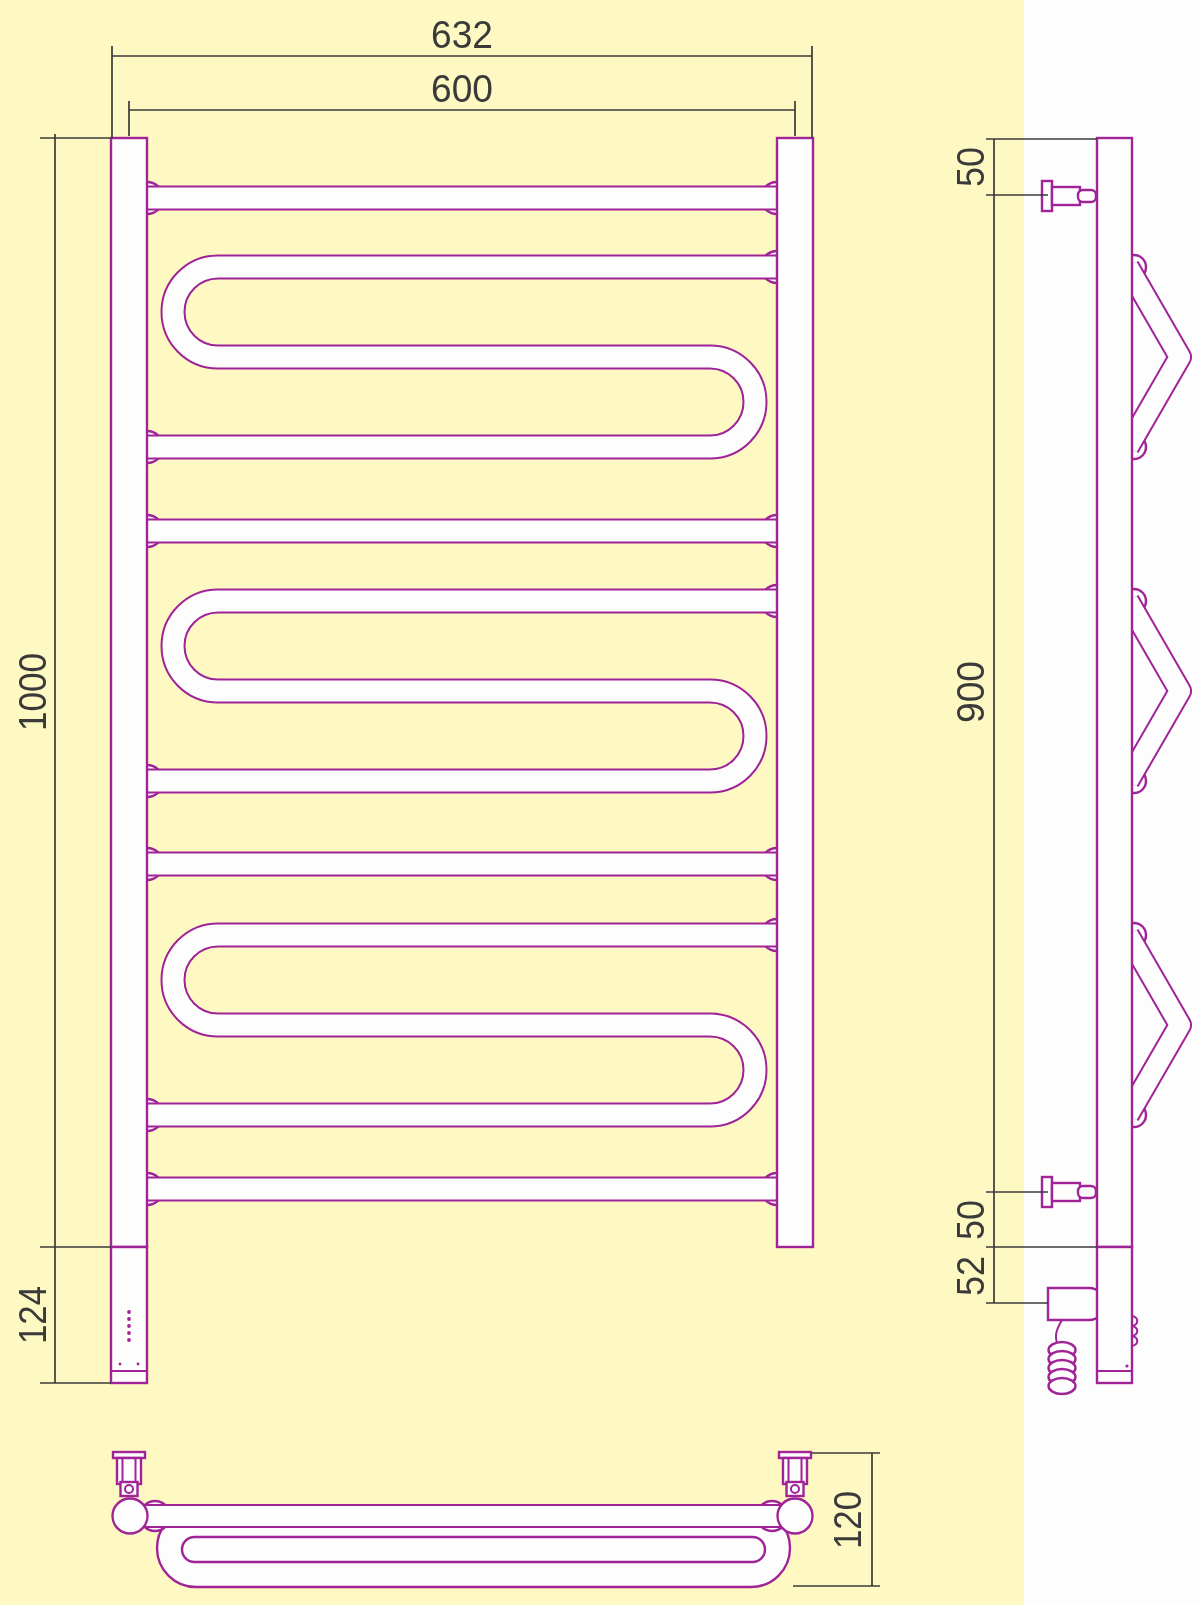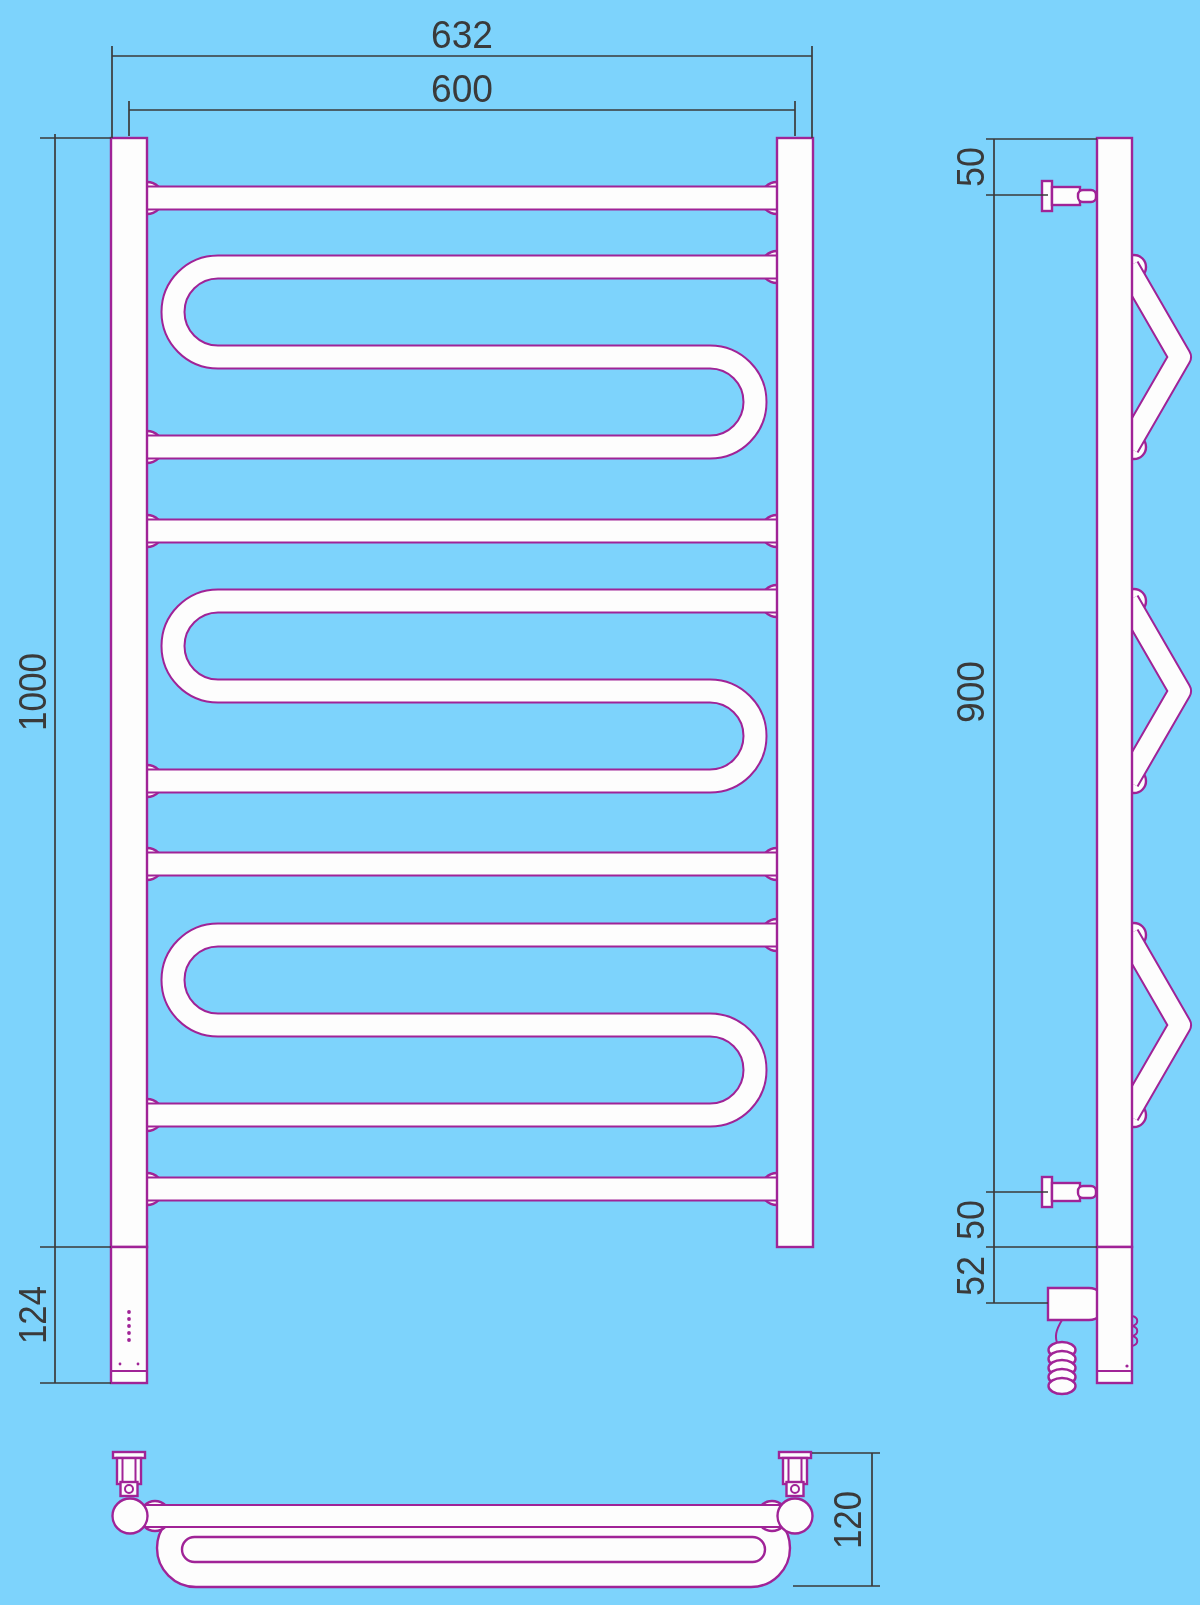--- a/index.html
+++ b/index.html
@@ -1,16 +1,16 @@
 <!DOCTYPE html>
 <html><head>
 <meta charset="utf-8">
 <style>
   html,body{margin:0;padding:0;background:#fdfdfd;}
-  .stage{width:1200px;height:1605px;position:relative;background:#7dd3fc;font-family:"Liberation Sans",sans-serif;}
+  .stage{width:1024px;height:1605px;position:relative;background:#fef9c3;font-family:"Liberation Sans",sans-serif;}
   svg{display:block;}
   
   .tube-o{stroke:#a02397;stroke-width:25;fill:none;}
   .tube-i{stroke:#fdfdfd;stroke-width:21;fill:none;}
   .vtube-o{stroke:#a02397;stroke-width:24;fill:none;stroke-linejoin:round;stroke-linecap:butt;}
   .vtube-i{stroke:#fdfdfd;stroke-width:20;fill:none;stroke-linejoin:round;stroke-linecap:butt;}
   .outline{fill:#fdfdfd;stroke:#a02397;stroke-width:2.4;}
   .thin2{stroke:#a02397;stroke-width:2;fill:none;}
   .mdot{fill:#a02397;stroke:none;}
   

